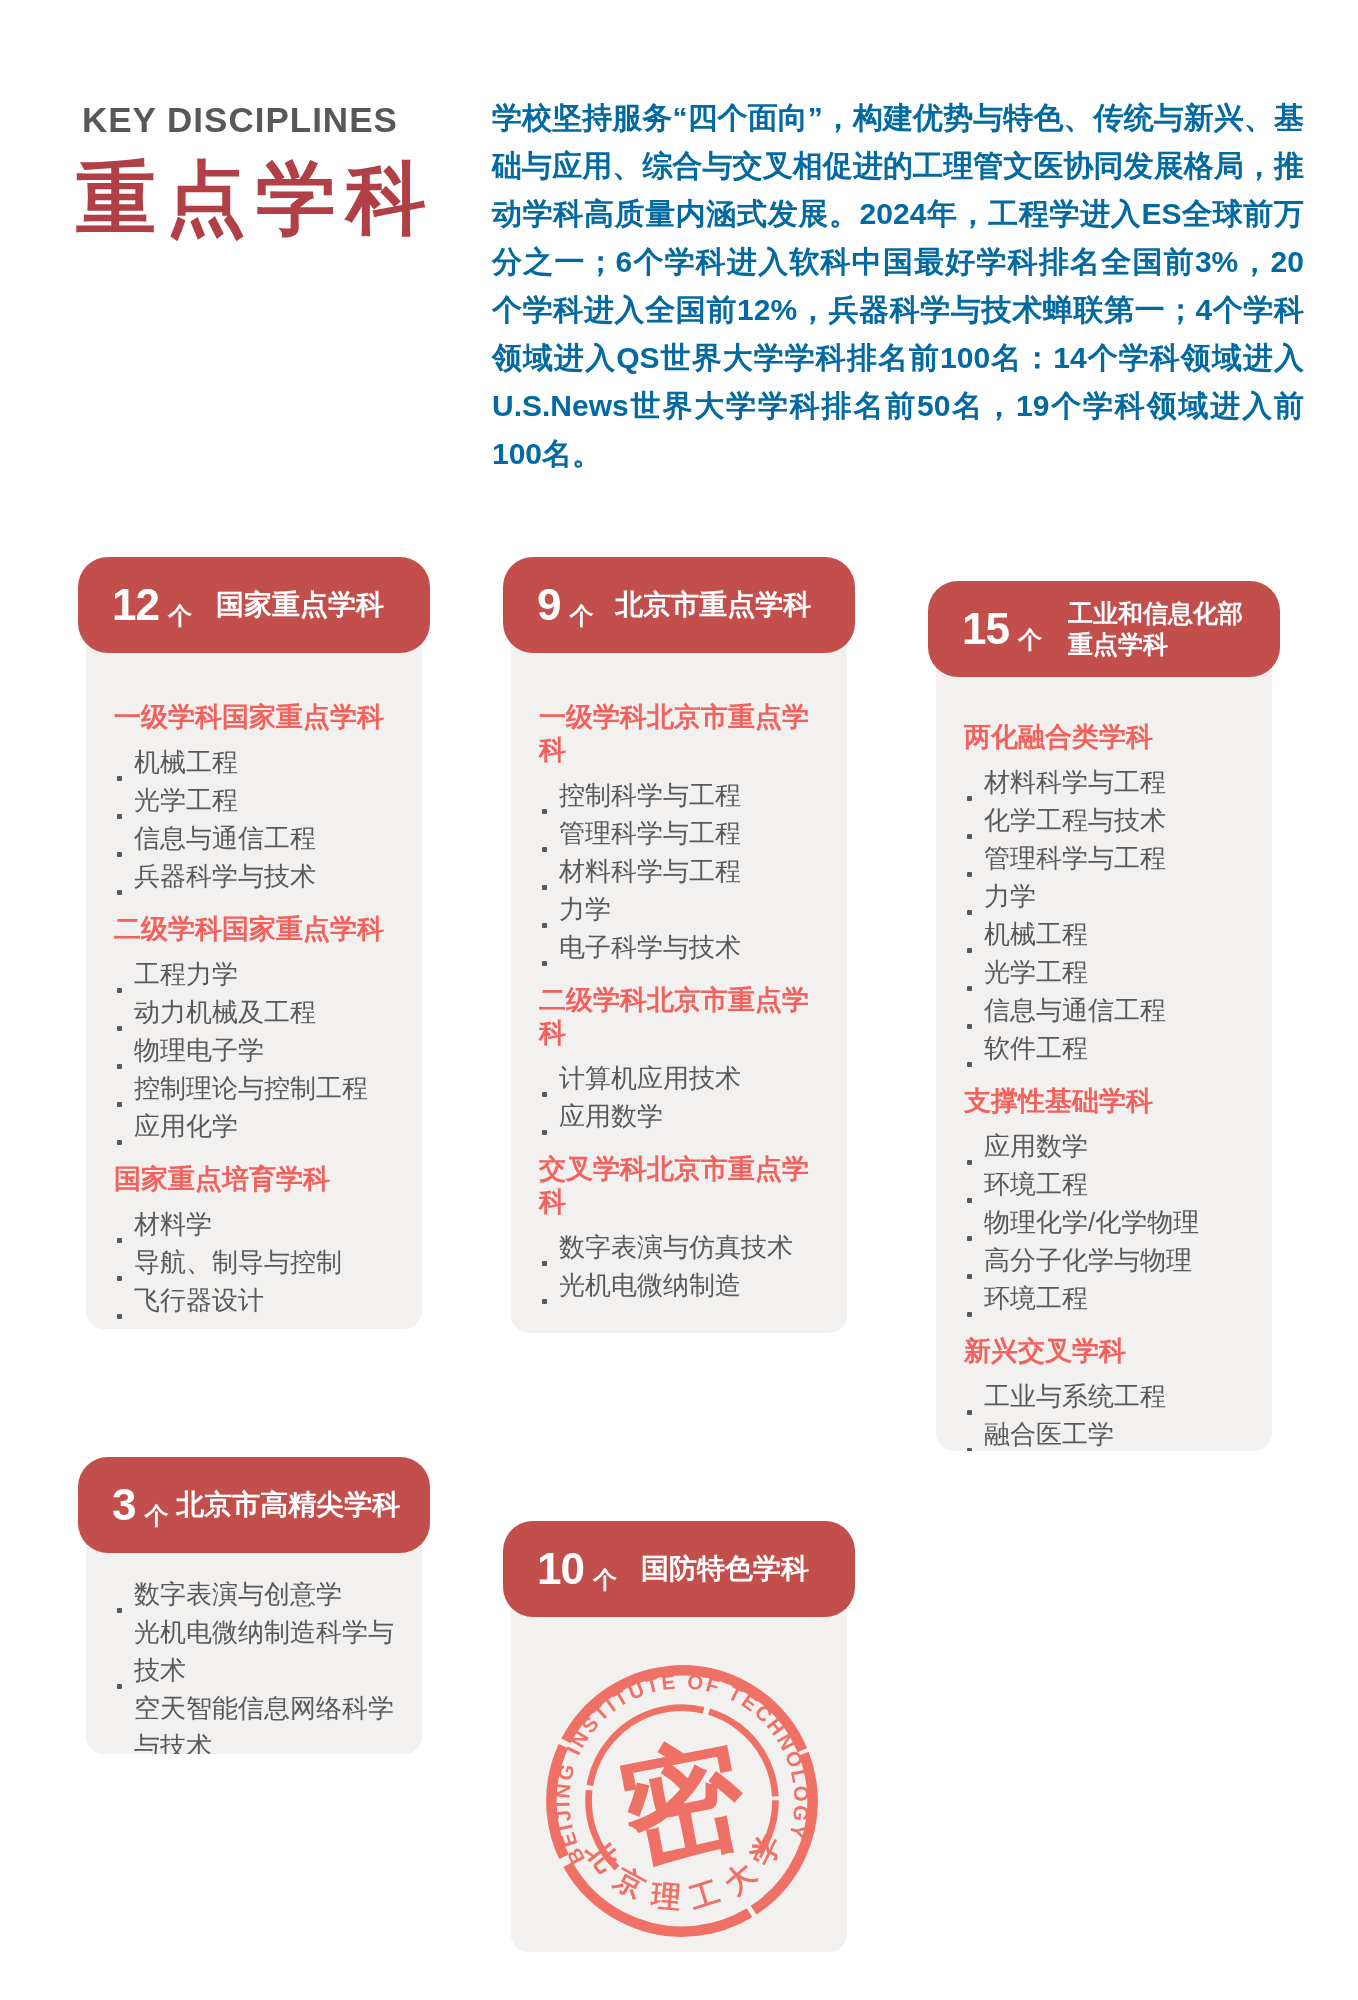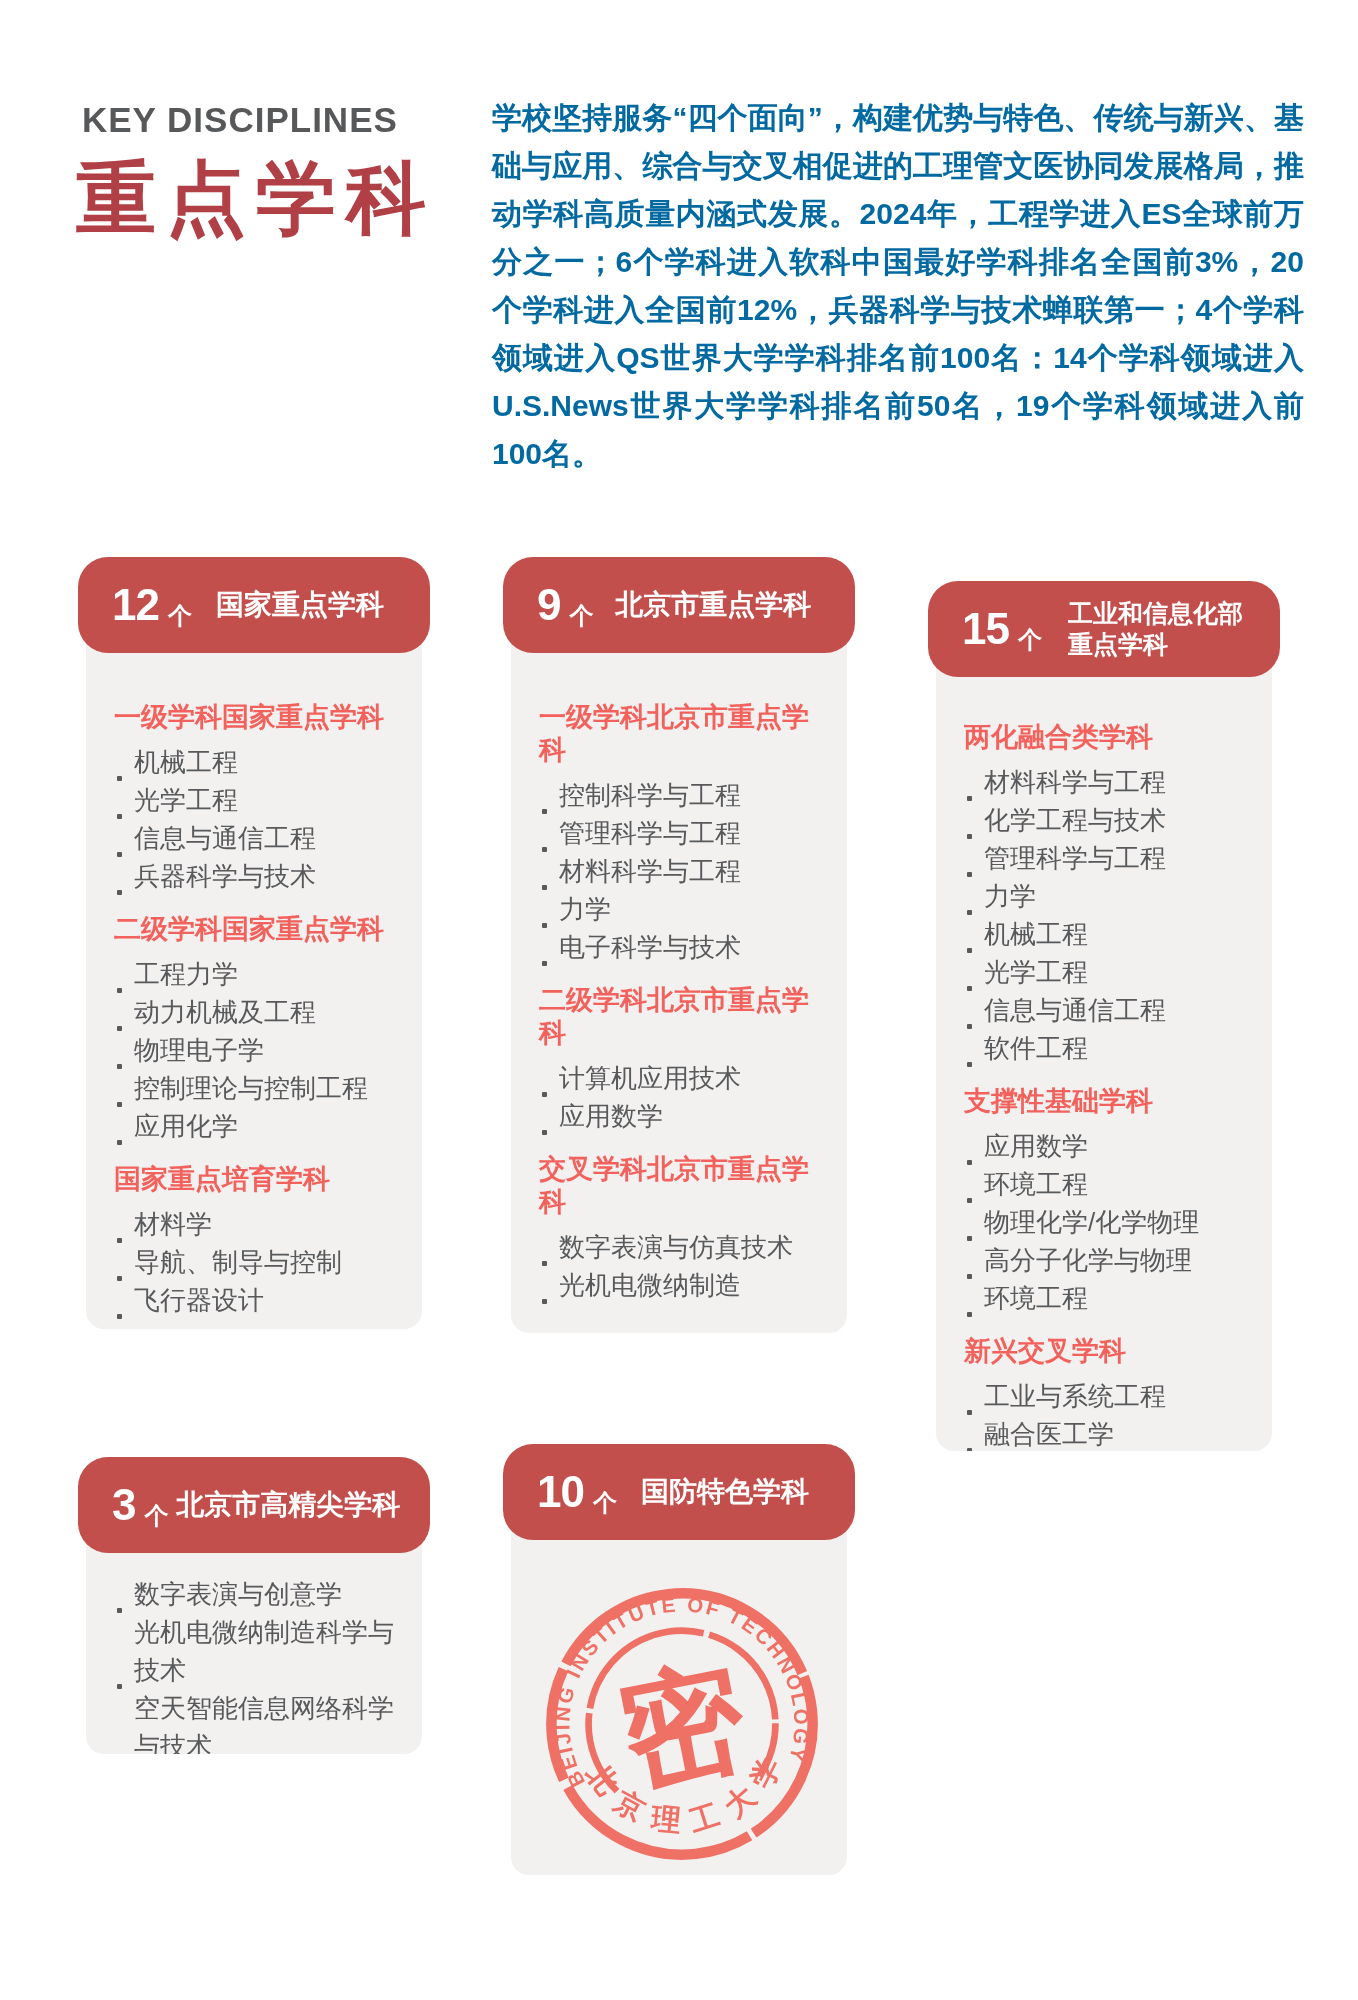--- a/index.html
+++ b/index.html
@@ -315,21 +315,21 @@
             </li>
           <li class="item">
               <span class="dot"></span>
               <span>空天智能信息网络科学与技术</span>
             </li>
         </ul>
       </div>
     </div>
   </section>
 
-  <section class="card" style="left:503px;top:1444px;">
+  <section class="card" style="left:503px;top:1521px;">
     <div class="card-header">
       <span class="card-num">10</span>
       <span class="card-unit">个</span>
       <span class="card-title">国防特色学科</span>
     </div>
     <div class="card-body" style="height:369px;padding-top:72px;">
       <div class="stamp-wrap">
         <svg class="stamp-svg" viewBox="0 0 300 300">
           <defs>
             <path id="arcTop" d="M 47.8,209 A 118,118 0 1 1 252.2,209" fill="none"></path>

